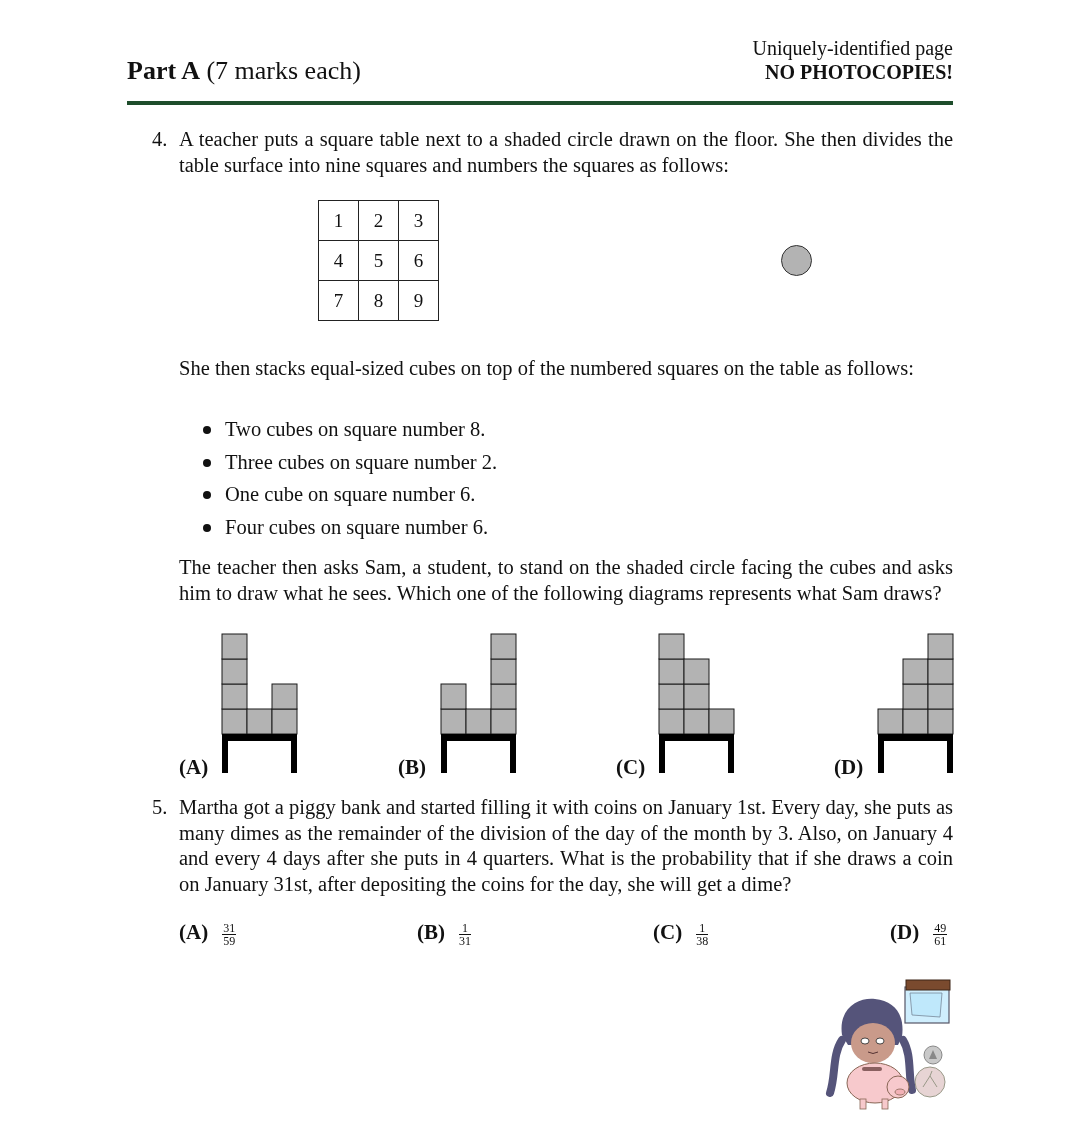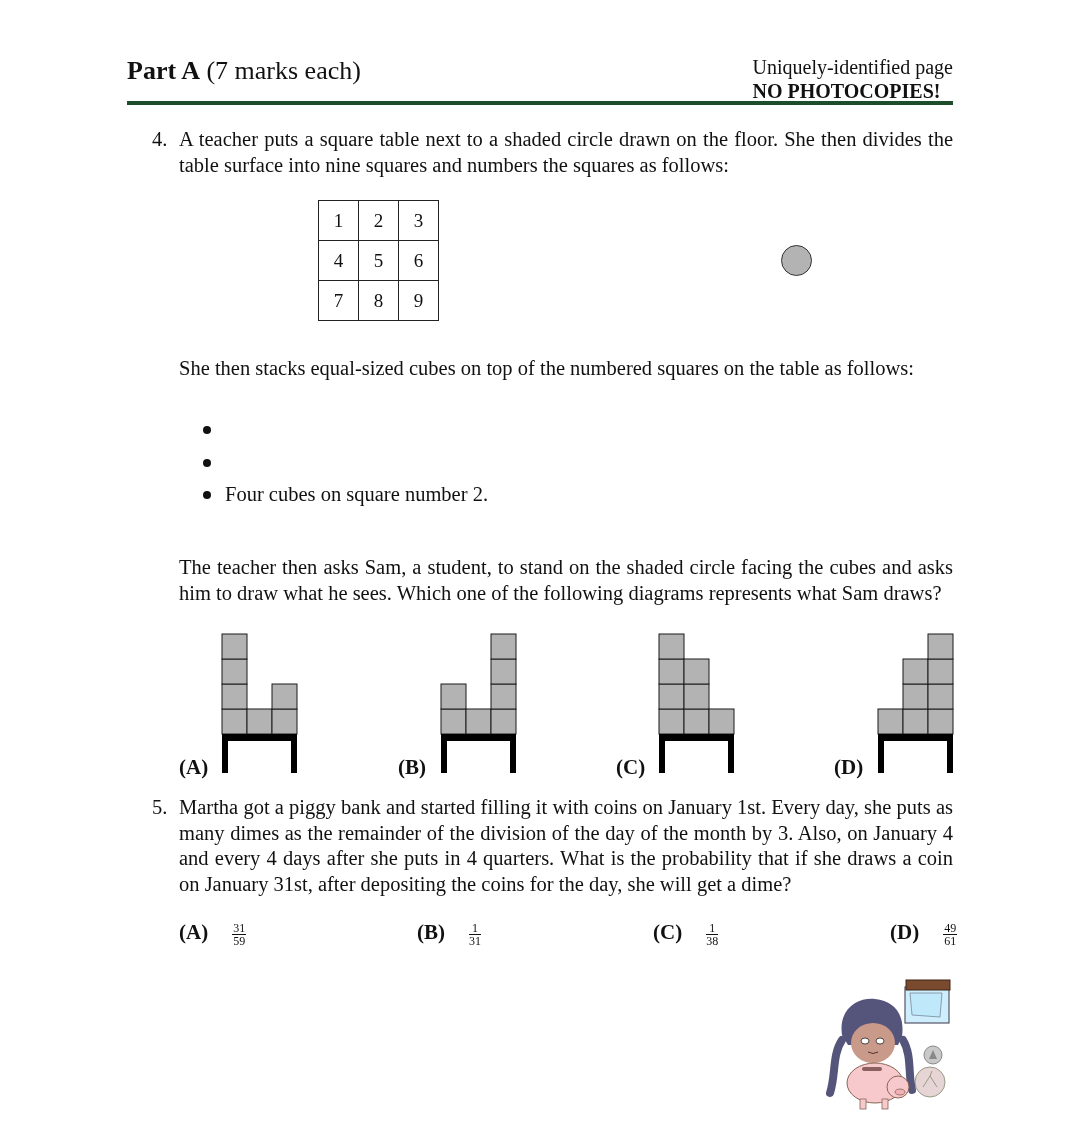--- a/index.html
+++ b/index.html
@@ -2,41 +2,41 @@
 <html><head>
 <meta charset="utf-8">
 <style>
   html, body { margin: 0; padding: 0; background: #ffffff; }
   body { width: 1079px; height: 1132px; position: relative; overflow: hidden;
          font-family: "DejaVu Serif", "Liberation Serif", serif; color: #111; }
   .serif { font-family: "Liberation Serif", "DejaVu Serif", serif; }
   .abs { position: absolute; }
   #hdr-title { left: 127px; top: 56px; font-size: 26px; }
   #hdr-title b { font-weight: bold; text-align: right; }
-  #hdr-right { right: 126px; top: 55px; font-size: 20px; line-height: 24px; }
+  #hdr-right { right: 126px; top: 36px; text-align: right; font-size: 20px; line-height: 24px; }
   #hdr-right .bold { font-weight: bold; }
   #rule { left: 127px; top: 101px; width: 826px; height: 4px; background: #1e4d2b; }
   .para { font-size: 20.5px; line-height: 25.5px; text-align: justify; }
   .qnum { position: absolute; left: -27px; }
   #q4 { left: 179px; top: 127px; width: 774px; }
   #grid { left: 318px; top: 200px; border-collapse: collapse; }
   #grid td { width: 39px; height: 39px; border: 1.3px solid #222; text-align: center;
              vertical-align: middle; font-size: 19px; padding: 0; }
   #floor-circle { left: 781px; top: 245px; width: 31px; height: 31px; border-radius: 50%;
                   background: #b3b3b3; border: 1.3px solid #333; box-sizing: border-box; }
   #q4b { left: 179px; top: 356px; width: 774px; }
   #bullets { left: 200px; top: 415px; list-style: none; margin: 0; padding: 0; font-size: 20.5px; }
   #bullets li { height: 32.5px; line-height: 28px; position: relative; padding-left: 25px; }
   #bullets li .dot { position: absolute; left: 3px; top: 11px; width: 8px; height: 8px;
                      border-radius: 50%; background: #111; }
   #q4c { left: 179px; top: 555px; width: 774px; }
   .opt-label { font-size: 21px; font-weight: bold; }
   #q5 { left: 179px; top: 795px; width: 774px; }
   .frac { display: inline-block; vertical-align: middle; text-align: center; font-size: 12px;
-          line-height: 12px; font-weight: normal; margin-left: 24px; }
+          line-height: 12px; font-weight: normal; margin-left: 14px; }
   .frac .num { display: block; border-bottom: 1px solid #111; padding: 0 1px; }
   .frac .den { display: block; }
   .ans { top: 920px; font-size: 21px; font-weight: bold; white-space: nowrap; }
   #illustration { left: 820px; top: 975px; }
 </style>
 </head>
 <body>
 
 <div id="hdr-title" class="abs serif">
   <b>Part A</b>
@@ -70,23 +70,24 @@
     <td>8</td>
     <td>9</td>
   </tr>
 </tbody>
   </table>
 <div id="floor-circle" class="abs"></div>
 
 <div id="q4b" class="abs para serif">She then stacks equal-sized cubes on top of the numbered squares on the table as follows:</div>
 
 <ul id="bullets" class="abs serif">
-  <li><span class="dot"></span></li>
-  <li><span class="dot"></span></li>
-  <li><span class="dot"></span><span>Four cubes on square number 2.</span></li>
+  <li><span class="dot"></span><span>Two cubes on square number 8.</span></li>
+  <li><span class="dot"></span><span>Three cubes on square number 2.</span></li>
+  <li><span class="dot"></span><span>One cube on square number 6.</span></li>
+  <li><span class="dot"></span><span>Four cubes on square number 6.</span></li>
 </ul>
 
 <div id="q4c" class="abs para serif">The teacher then asks Sam, a student, to stand on the shaded circle facing the cubes and asks him to draw what he sees. Which one of the following diagrams represents what Sam draws?</div>
 
 <svg id="options-svg" class="abs" style="left:0;top:0;" width="1079" height="800">
     <g>
       <rect x="222" y="709" width="25" height="25" fill="#b3b3b3" stroke="#1a1a1a" stroke-width="1"></rect>
       <rect x="222" y="684" width="25" height="25" fill="#b3b3b3" stroke="#1a1a1a" stroke-width="1"></rect>
       <rect x="222" y="659" width="25" height="25" fill="#b3b3b3" stroke="#1a1a1a" stroke-width="1"></rect>
       <rect x="222" y="634" width="25" height="25" fill="#b3b3b3" stroke="#1a1a1a" stroke-width="1"></rect>

